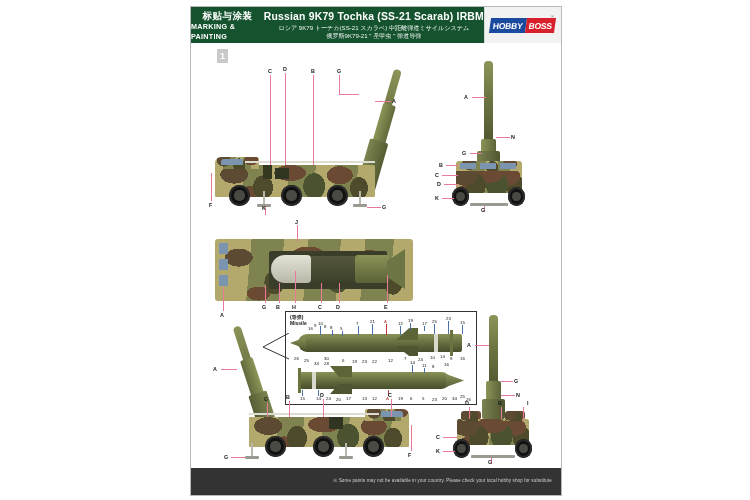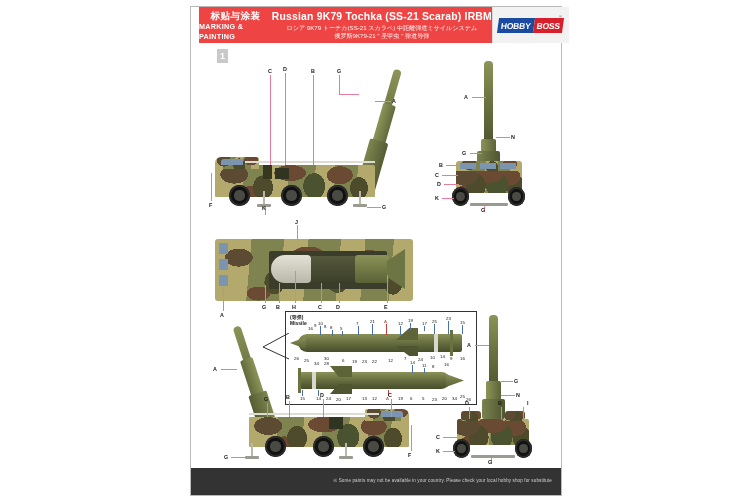--- a/index.html
+++ b/index.html
@@ -11,22 +11,22 @@
 
   
   .sheet{
     position:absolute;left:190px;top:6px;width:370px;height:488px;
     background:#ffffff;border:1px solid #b9b9b9;
     box-shadow:0 0 0 0 transparent;
   }
 
   
   .hdr{
-    position:absolute;left:8px;top:0;width:370px;height:36px;
-    background:#ef4444;display:flex;align-items:stretch;
+    position:absolute;left:0;top:0;width:370px;height:36px;
+    background:#14532d;display:flex;align-items:stretch;
   }
   .hdr-left{
     width:88px;display:flex;flex-direction:column;align-items:center;
     justify-content:center;color:#ffffff;padding-top:1px;
   }
   .hdr-left .cn{font-size:9.5px;letter-spacing:.5px;line-height:11px;font-weight:bold;}
   .hdr-left .en{font-size:7.2px;letter-spacing:.3px;line-height:10px;font-weight:bold;margin-top:1px;}
   .hdr-mid{
     flex:1;display:flex;flex-direction:column;align-items:center;
     justify-content:center;color:#ffffff;

